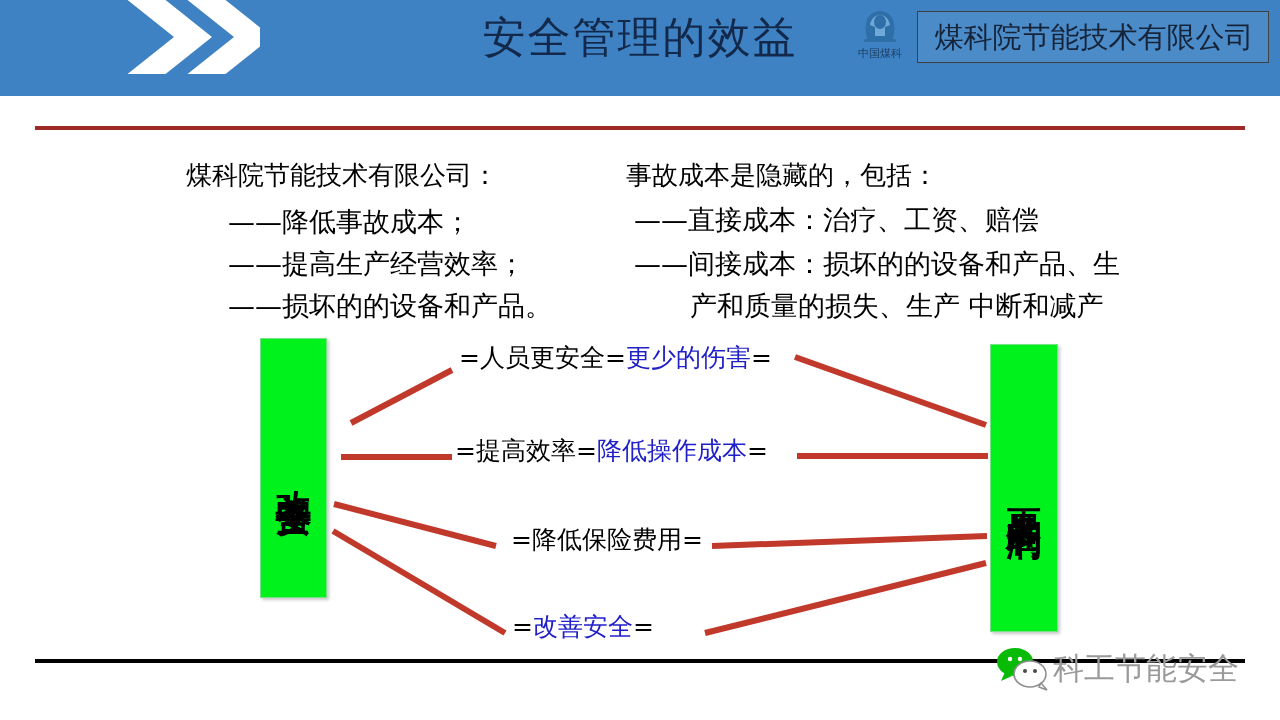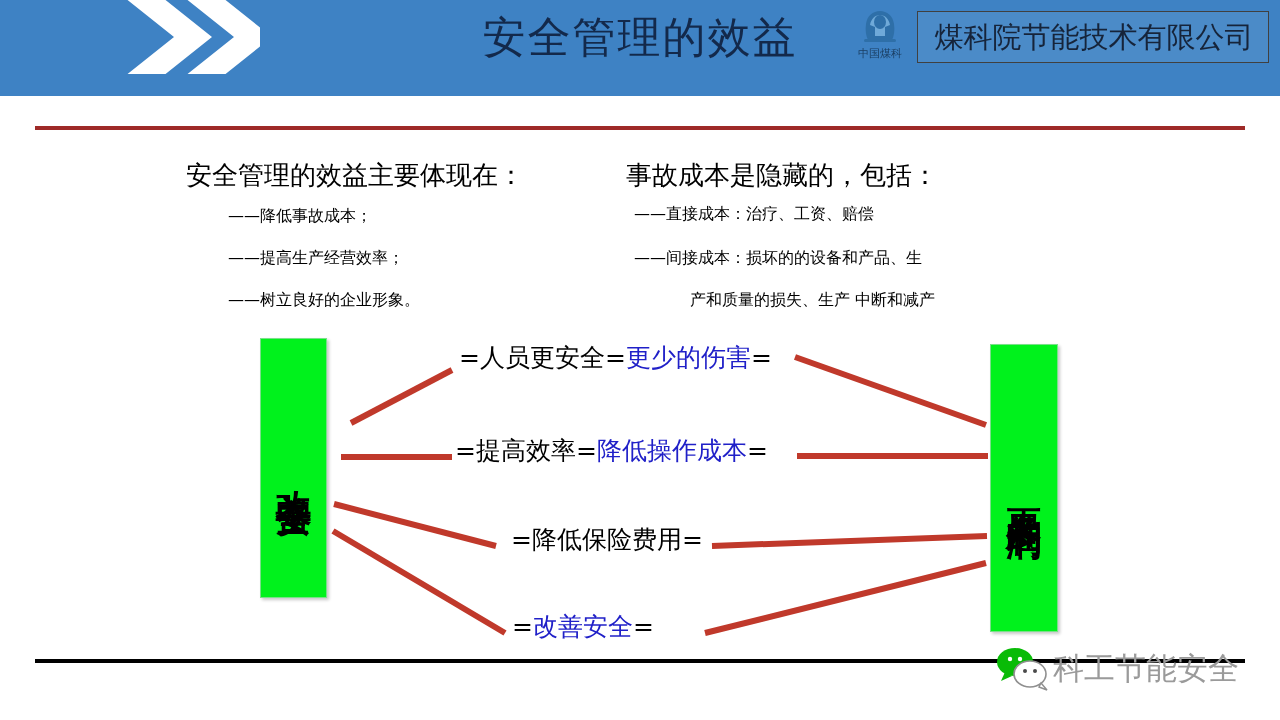--- a/index.html
+++ b/index.html
@@ -95,21 +95,21 @@
 
   
   .txt {
     position: absolute;
     color: #000000;
     white-space: nowrap;
     font-size: 25px;
     line-height: 1;
   }
   .col-head { font-size: 26px; }
-  .col-item { font-size: 16px; }
+  .col-item { font-size: 27px; }
 
   .col-left-head  { left: 186px; top: 162px; }
   .col-left-i1    { left: 228px; top: 208px; }
   .col-left-i2    { left: 228px; top: 250px; }
   .col-left-i3    { left: 228px; top: 292px; }
 
   .col-right-head { left: 626px; top: 162px; }
   .col-right-i1   { left: 634px; top: 206px; }
   .col-right-i2   { left: 634px; top: 250px; }
   .col-right-i3   { left: 690px; top: 292px; }
@@ -199,24 +199,24 @@
     </div>
 
     <div class="company-box">
       <div class="company-name">煤科院节能技术有限公司</div>
     </div>
   </div>
 
   <div class="red-rule"></div>
   <div class="black-rule"></div>
 
-  <div class="txt col-head col-left-head">安全管理的效益主要体现在：</div>
+  <div class="txt col-head col-left-head">煤科院节能技术有限公司：</div>
   <div class="txt col-item col-left-i1">——降低事故成本；</div>
   <div class="txt col-item col-left-i2">——提高生产经营效率；</div>
-  <div class="txt col-item col-left-i3">——树立良好的企业形象。</div>
+  <div class="txt col-item col-left-i3">——损坏的的设备和产品。</div>
 
   <div class="txt col-head col-right-head">事故成本是隐藏的，包括：</div>
   <div class="txt col-item col-right-i1">——直接成本：治疗、工资、赔偿</div>
   <div class="txt col-item col-right-i2">——间接成本：损坏的的设备和产品、生</div>
   <div class="txt col-item col-right-i3">产和质量的损失、生产 中断和减产</div>
 
   <svg class="diagram" viewBox="0 0 1280 720">
     <g stroke="#C0392B" stroke-width="6" stroke-linecap="butt" fill="none">
 
       <line x1="351" y1="423" x2="452" y2="370"></line>

